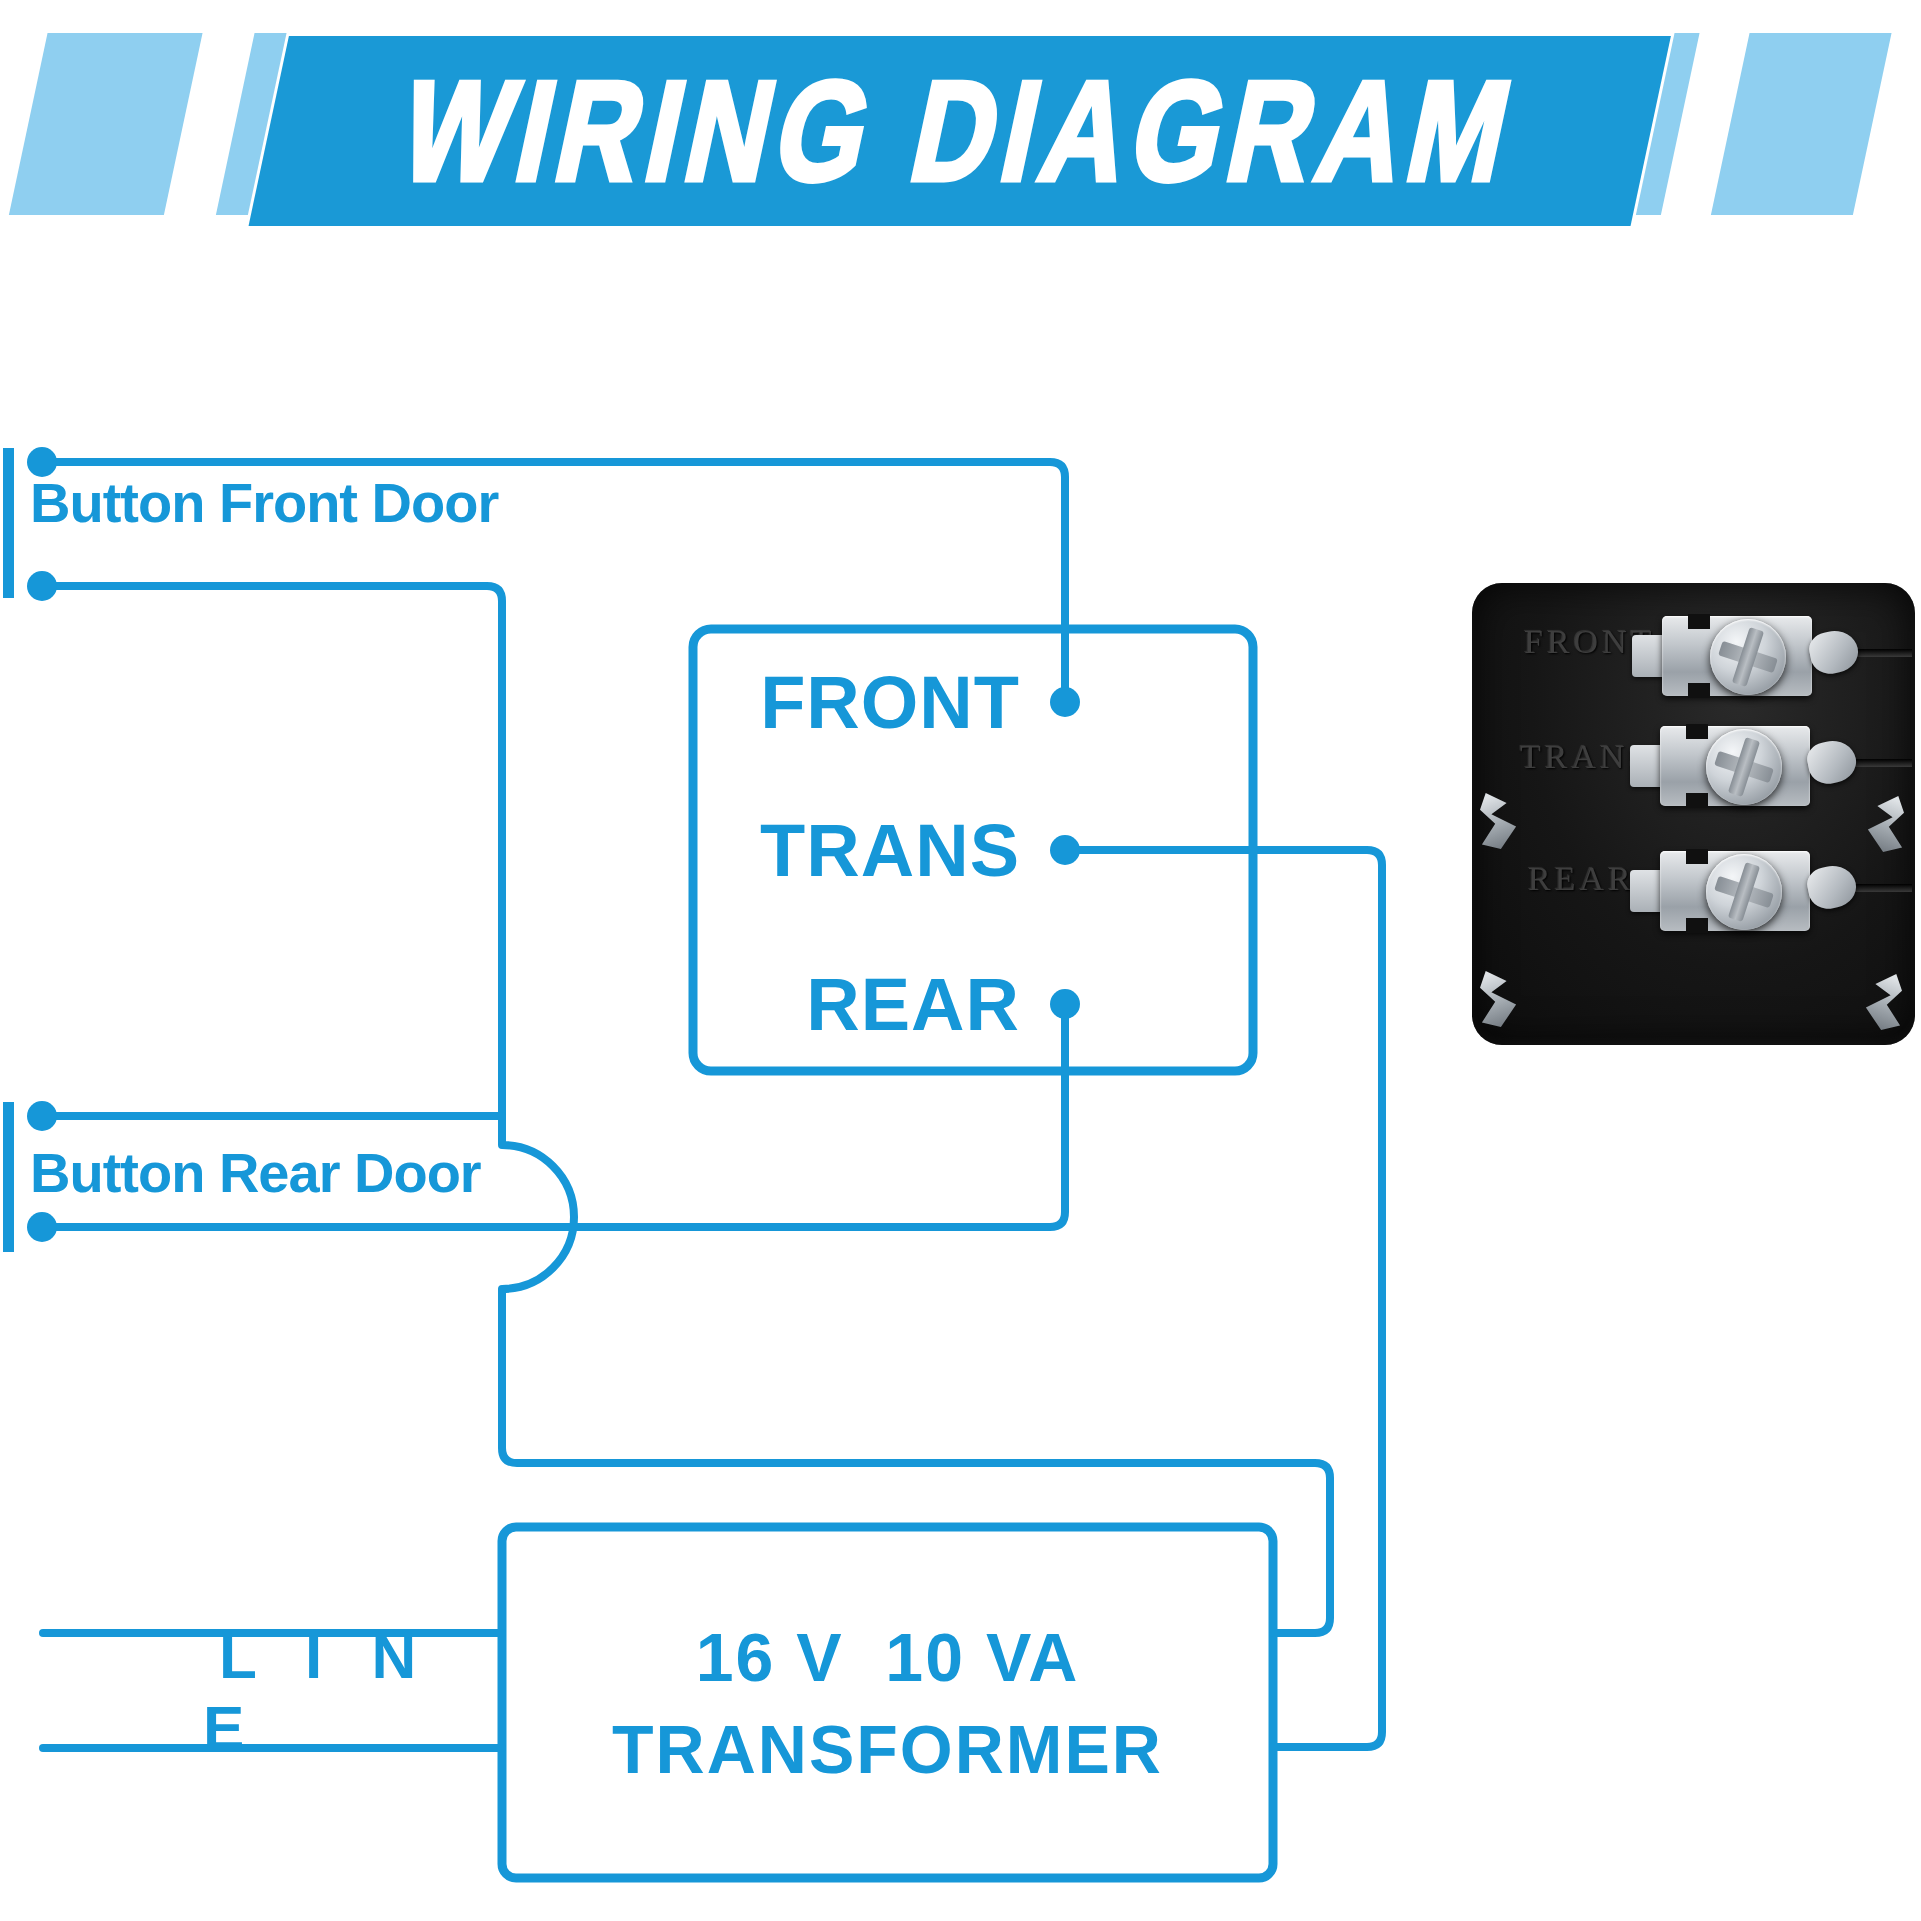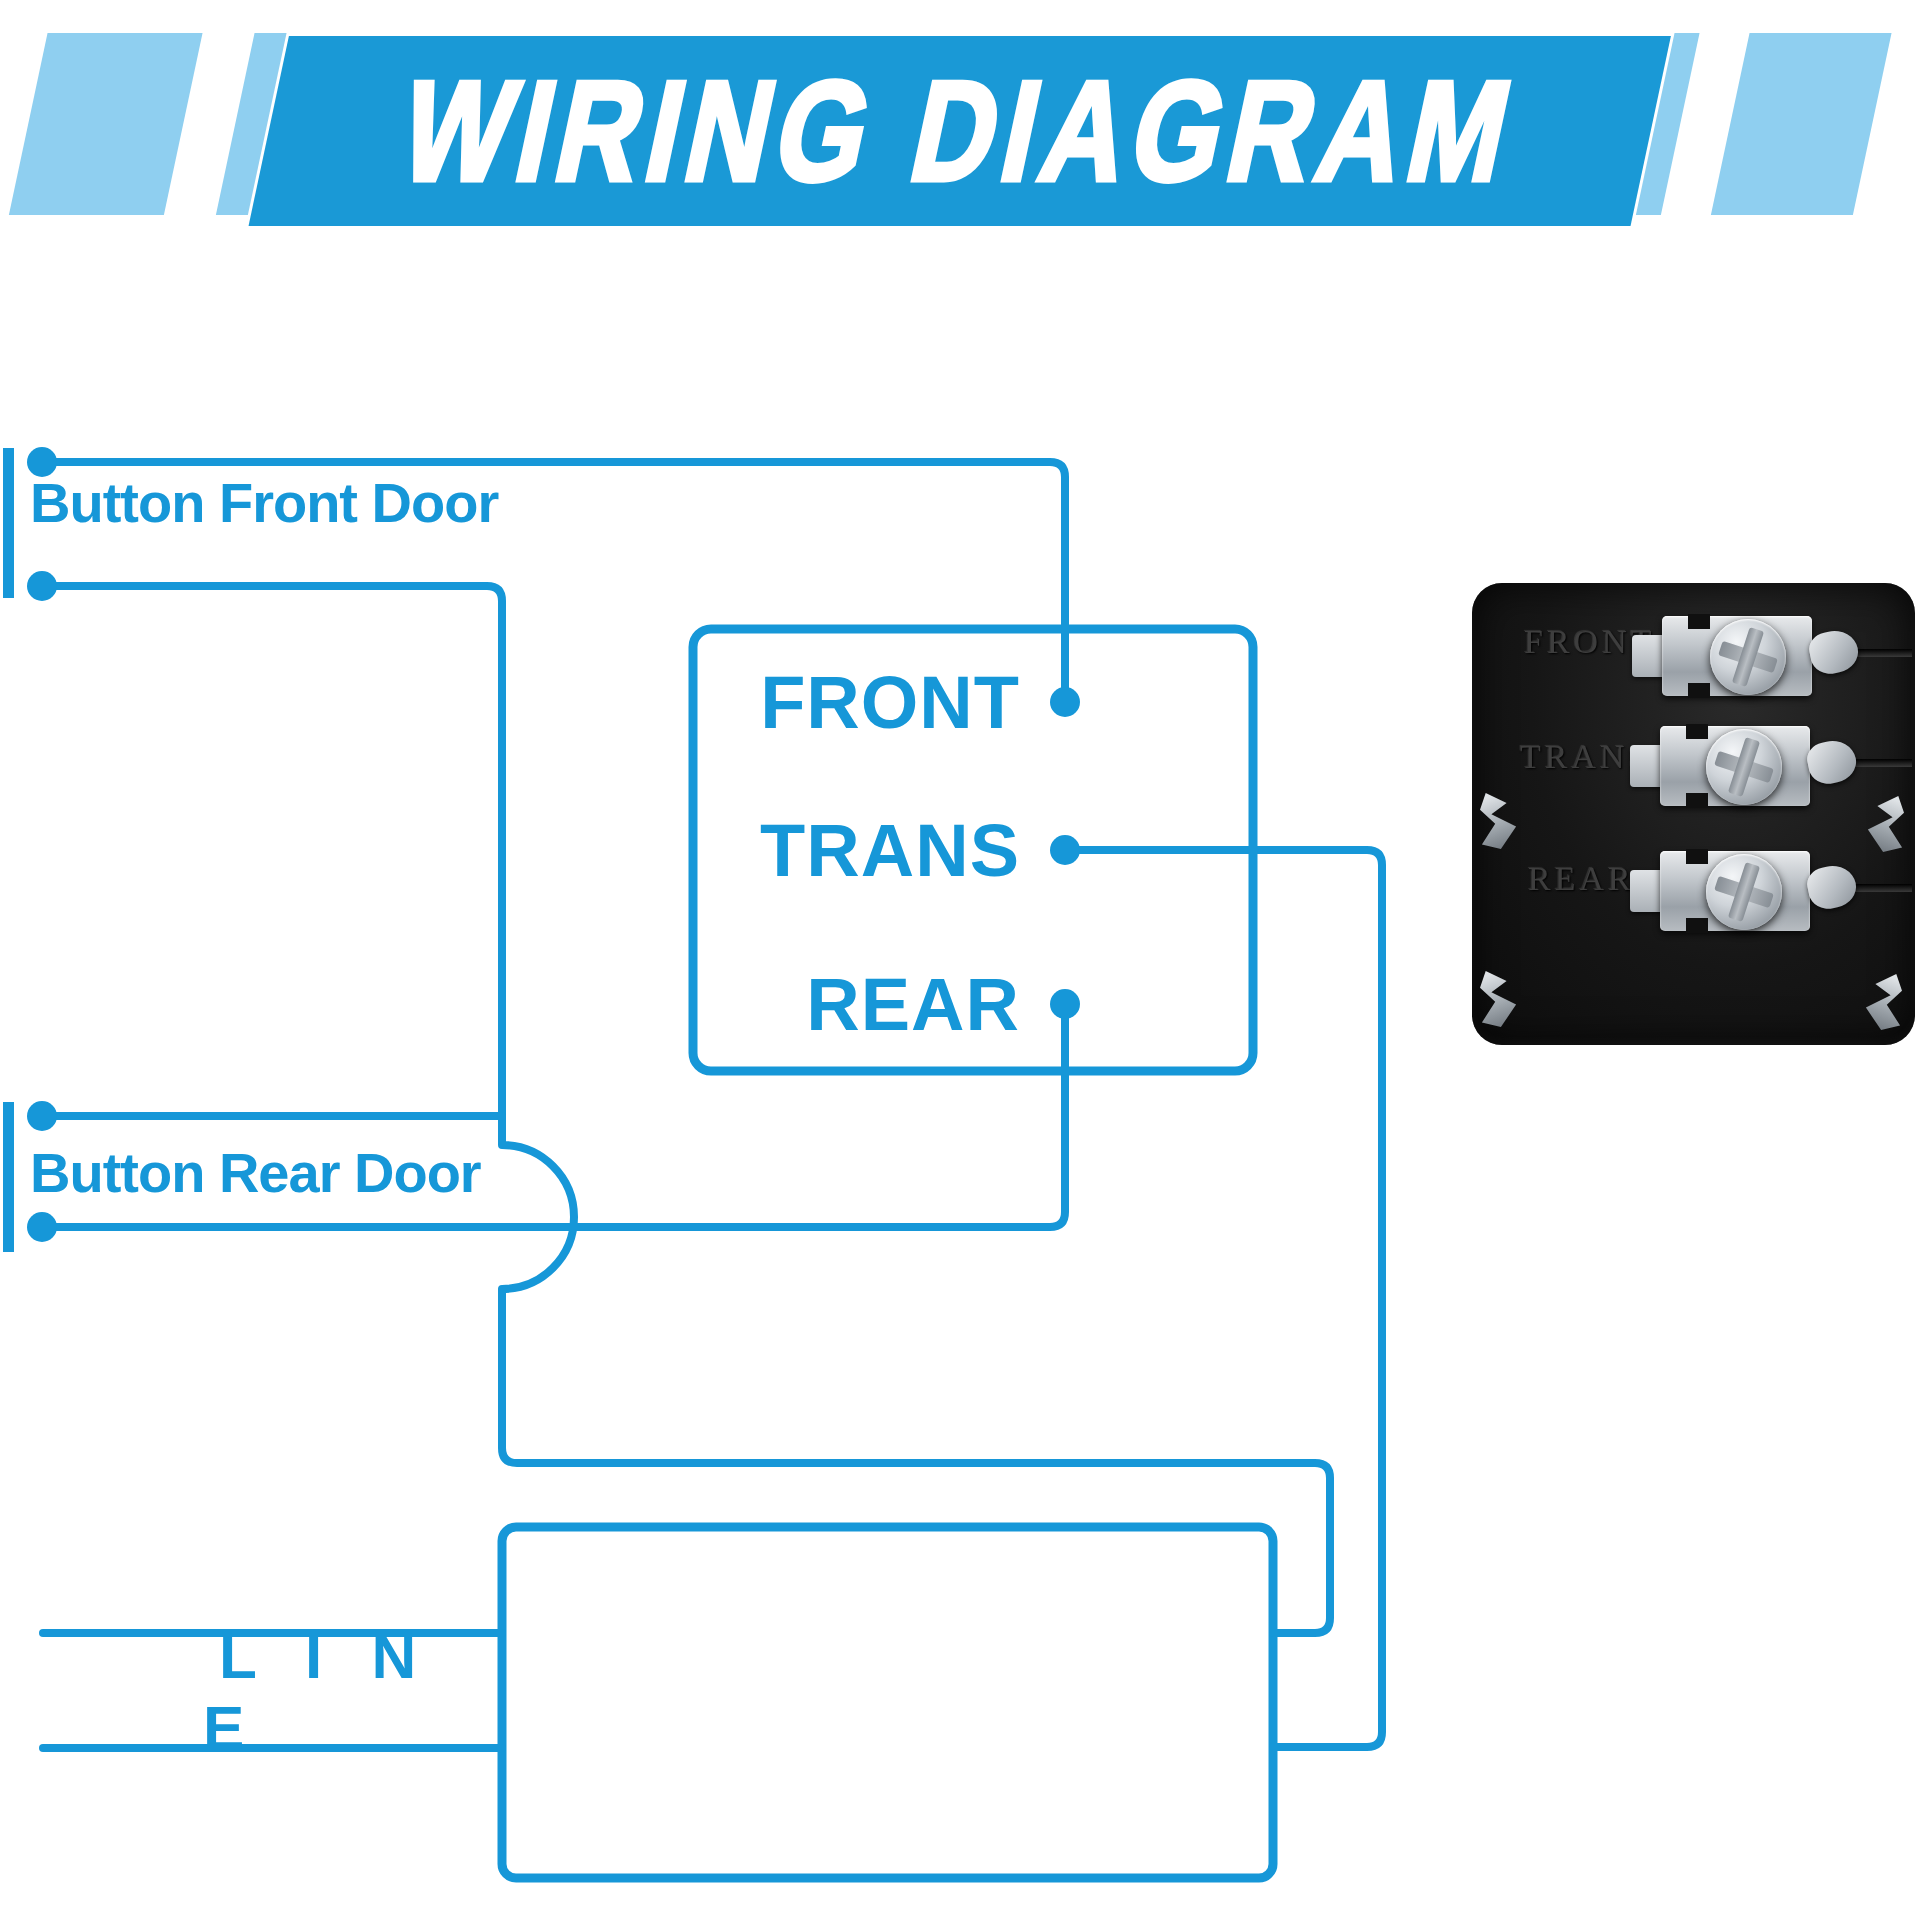--- a/index.html
+++ b/index.html
@@ -130,20 +130,22 @@
 <div class="lbl btn-lbl" id="lbl-front-door">Button Front Door</div>
 <div class="lbl btn-lbl" id="lbl-rear-door">Button Rear Door</div>
 
 <div class="lbl term-lbl" id="term-front">FRONT</div>
 <div class="lbl term-lbl" id="term-trans">TRANS</div>
 <div class="lbl term-lbl" id="term-rear">REAR</div>
 
 <div class="lbl" id="lbl-line">L I N E</div>
 
 <div class="lbl" id="xfmr-text">
+  <span>16 V  10 VA</span>
+  <span>TRANSFORMER</span>
 </div>
 
 <div class="tblock">
   <div class="engraved" id="eng-front">FRONT</div>
   <div class="engraved" id="eng-trans">TRANS</div>
   <div class="engraved" id="eng-rear">REAR</div>
 
   <div class="stub" style="left:160px;top:52px;"></div>
   <div class="plate" style="left:190px;top:33px;"></div>
   <div class="slot" style="left:382px;top:66px;width:58px;"></div>

